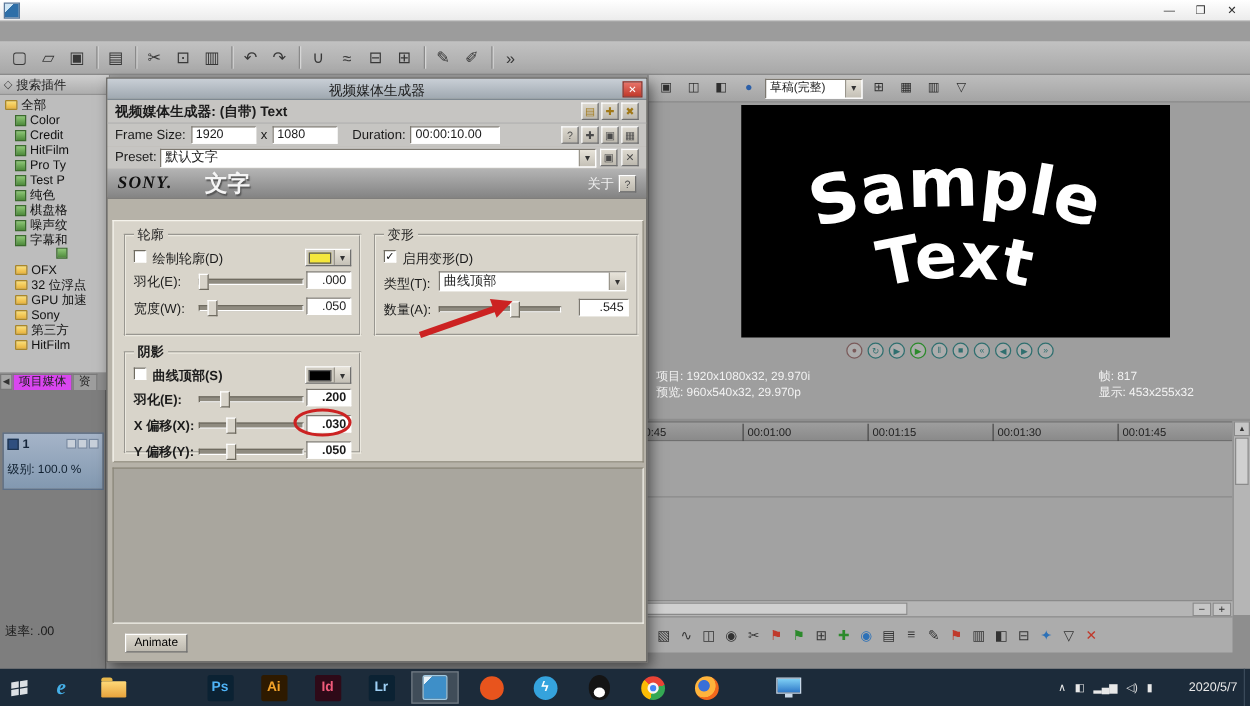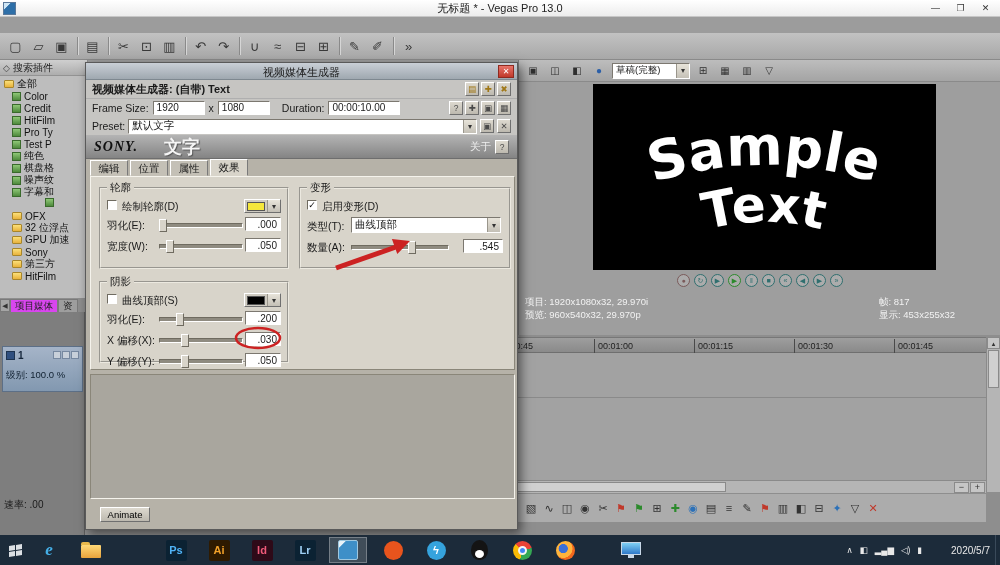--- a/index.html
+++ b/index.html
@@ -98,21 +98,21 @@
   #sony-logo{font-family:"Liberation Serif","DejaVu Serif",serif;font-weight:bold;font-style:italic;font-size:14px;color:#101010;letter-spacing:1px;margin-right:26px;}
   #plugin-name{font-size:18px;font-weight:bold;color:#F5F5F5;text-shadow:1px 1px 1px #555;}
   #about-group{margin-left:auto;display:flex;align-items:center;gap:4px;font-size:10.5px;color:#F0F0F0;}
   #dlg-tabs{position:absolute;left:4px;top:96px;height:17px;display:flex;gap:2px;}
   .dtab{width:38px;height:16px;margin-top:1px;background:#C4C0B6;border:1px solid;border-color:#FFF #7A7A7A #C4C0B6 #FFF;font-size:10.5px;text-align:center;line-height:15px;}
   .dtab.active{background:#D8D4CA;height:17px;margin-top:0;border-color:#FFF #7A7A7A #D8D4CA #FFF;position:relative;z-index:2;}
   #dlg-content{position:absolute;left:4px;top:113px;width:425px;height:194px;background:#D8D4CA;border:1px solid;border-color:#F5F3EC #8A8679 #8A8679 #F5F3EC;}
   fieldset.grp{position:absolute;border:2px groove #ECE9E0;padding:2px 4px;}
   fieldset.grp legend{font-size:10.5px;padding:0 3px;margin-left:2px;}
   #grp-outline{left:8px;top:4px;width:190px;height:88px;}
-  #grp-shadow{left:8px;top:98px;width:190px;height:88px;}
+  #grp-shadow{left:8px;top:98px;width:190px;height:88px;font-weight:bold;}
   #grp-deform{left:208px;top:4px;width:212px;height:88px;}
   .checkrow{position:relative;height:18px;}
   .checkbox{position:absolute;left:2px;top:3px;width:10px;height:10px;background:#fff;border:1px solid;border-color:#6F6B60 #FFF #FFF #6F6B60;font-size:9px;line-height:9px;text-align:center;color:#111;}
   .checkbox[data-checked="true"]::after{content:"✓";}
   .clabel{position:absolute;left:17px;top:3px;font-size:10.5px;white-space:nowrap;}
   .swatch-btn{position:absolute;right:2px;top:2px;height:14px;display:flex;align-items:center;background:#CFCBC1;border:1px solid;border-color:#FFF #6F6F6F #6F6F6F #FFF;}
   .swatch-btn .sw{width:18px;height:9px;margin:0 2px;border:1px solid #555;}
   .param-row{position:relative;height:21px;}
   .plabel{position:absolute;left:2px;top:4px;font-size:10.5px;white-space:nowrap;}
   .slider{position:absolute;top:8px;left:54px;width:84px;height:5px;background:#8F8B80;border:1px solid;border-color:#6F6B60 #FFF #FFF #6F6B60;}
@@ -156,21 +156,20 @@
   
   #overlay{position:absolute;left:0;top:0;width:1000px;height:565px;z-index:99;pointer-events:none;}
 </style>
 </head>
 <body>
 
 <div id="screen">
 
   <div id="titlebar" class="abs">
     <div id="app-icon"></div>
-    <div id="win-title">无标题 * - Vegas Pro 13.0</div>
     <div id="winbtns">
       <div class="winbtn">—</div>
       <div class="winbtn">❐</div>
       <div class="winbtn">✕</div>
     </div>
   </div>
 
 
   <div id="toolbar" class="abs">
 
@@ -593,27 +592,20 @@
     <div id="sony-bar">
       <span id="sony-logo">SONY.</span>
       <span id="plugin-name">文字</span>
       <span id="about-group">
         <span>关于</span>
         <span class="mini-btn">
             <span>?</span>
           </span>
       </span>
     </div>
-    <div id="dlg-tabs">
-
-    <span class="dtab">编辑</span>
-        <span class="dtab">位置</span>
-        <span class="dtab">属性</span>
-        <span class="dtab active">效果</span>
-      </div>
     <div id="dlg-content">
       <fieldset class="grp" id="grp-outline">
         <legend>轮廓</legend>
         <div class="checkrow">
           <span class="checkbox" data-checked="false"></span>
           <span class="clabel">绘制轮廓(D)</span>
           <span class="swatch-btn">
             <span class="sw" style="background:#F5E73C"></span>
             <span class="chev"></span>
           </span>

